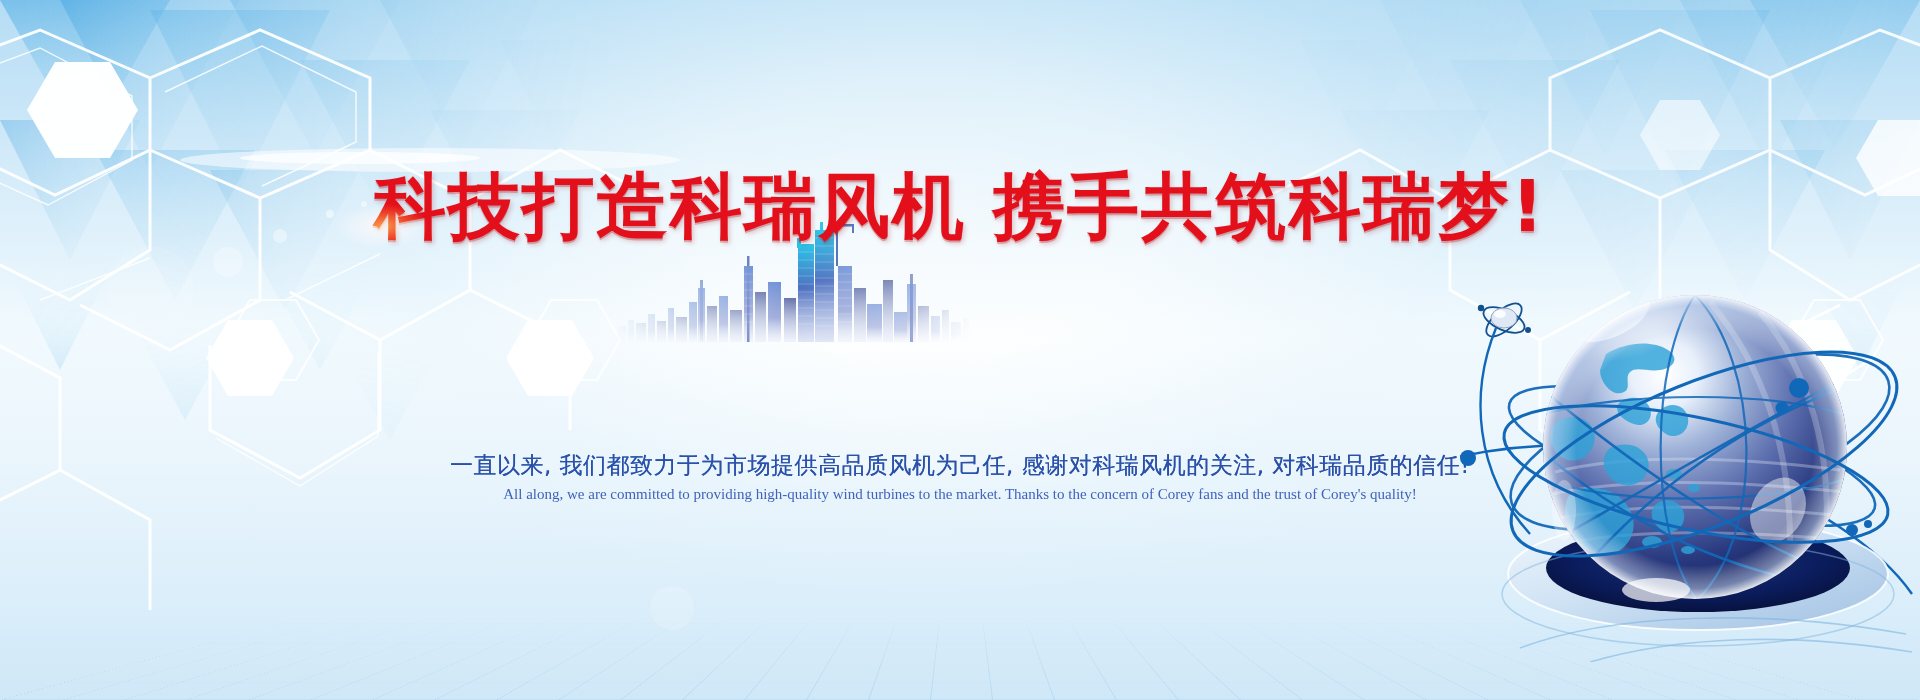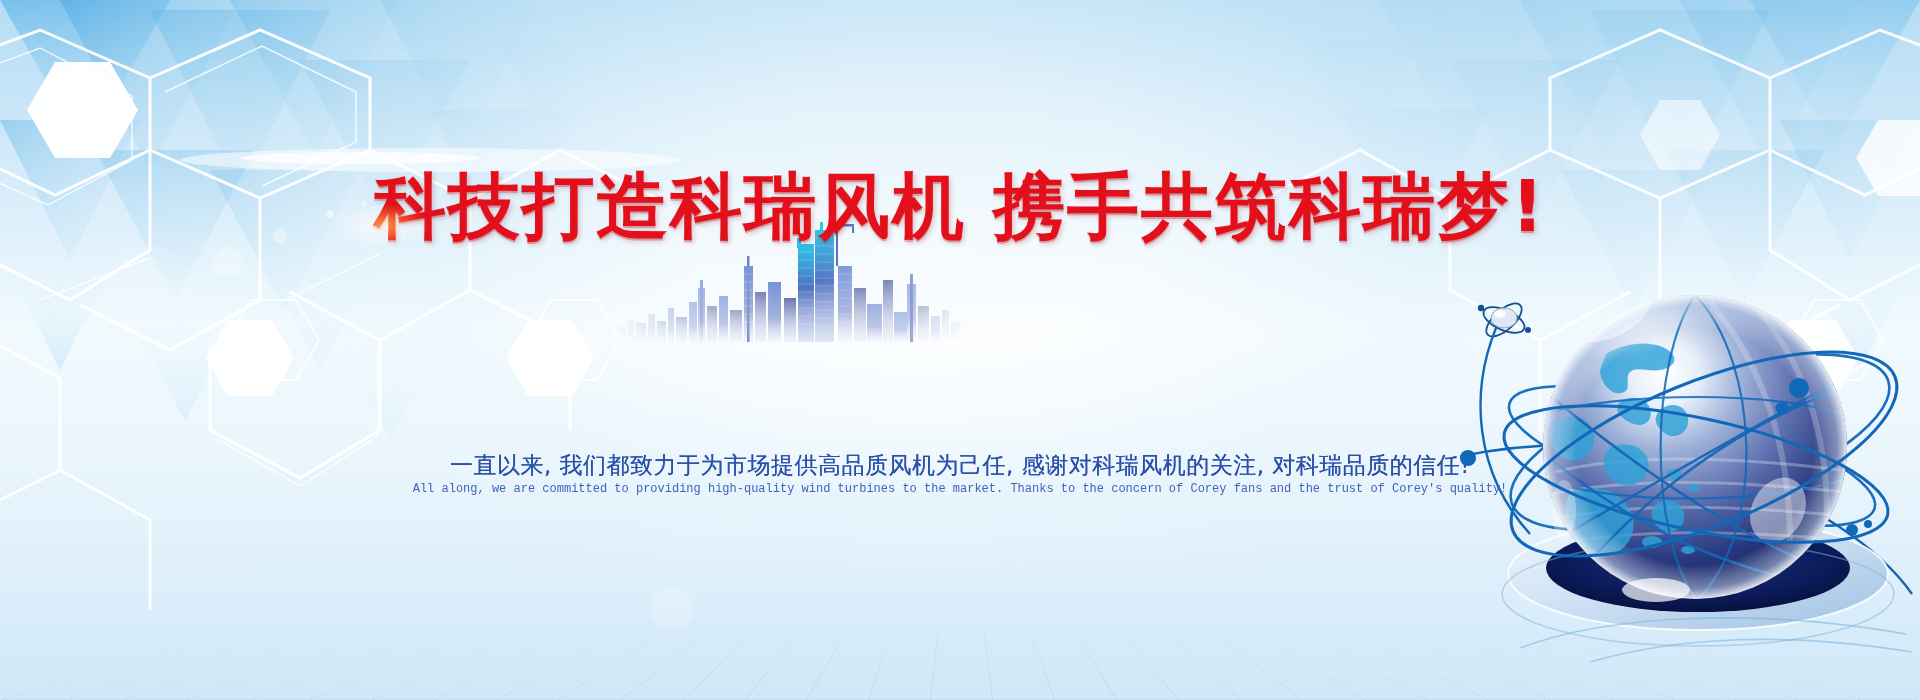--- a/index.html
+++ b/index.html
@@ -45,22 +45,22 @@
   .sub-cn{
     position:absolute;left:0;right:0;top:428px;text-align:center;
     font-size:23px;line-height:1.25;font-weight:500;letter-spacing:.5px;
     color:#2c4fa8;white-space:nowrap;
     font-family:"DejaVu Sans","Liberation Sans",sans-serif;
     background:linear-gradient(90deg,#2f55b0 0%,#2f6fc0 35%,#2a54ac 70%,#29489f 100%);
     -webkit-background-clip:text;background-clip:text;
   }
   .sub-en{
     position:absolute;left:0;right:0;top:470px;text-align:center;
-    font-size:12px;line-height:1.3;color:#3f63bb;white-space:nowrap;
-    font-family:Liberation Mono, monospace;
+    font-size:15px;line-height:1.3;color:#3f63bb;white-space:nowrap;
+    font-family:Liberation Serif, serif;
   }
   
   .city{position:absolute;left:614px;top:222px;width:360px;height:120px;}
   .city svg{display:block;width:360px;height:120px;}
   
   .globe-wrap{position:absolute;right:-10px;bottom:38px;width:470px;height:420px;}
   .globe-wrap svg{display:block;width:470px;height:420px;}
 </style>
 </head>
 <body>

